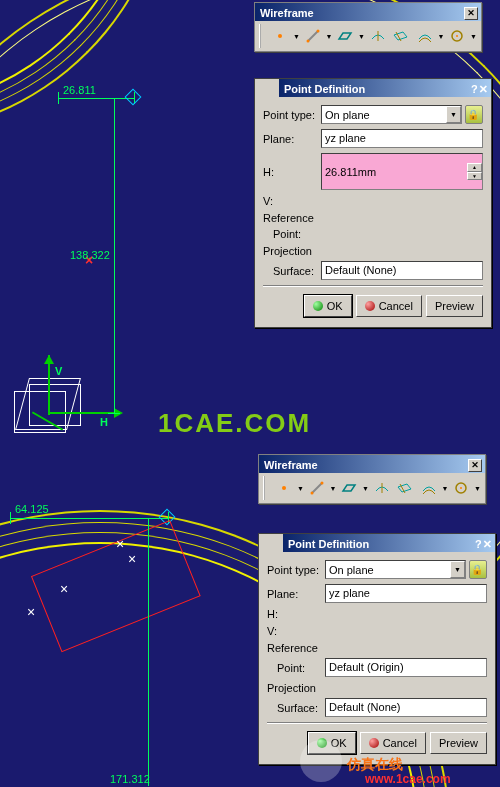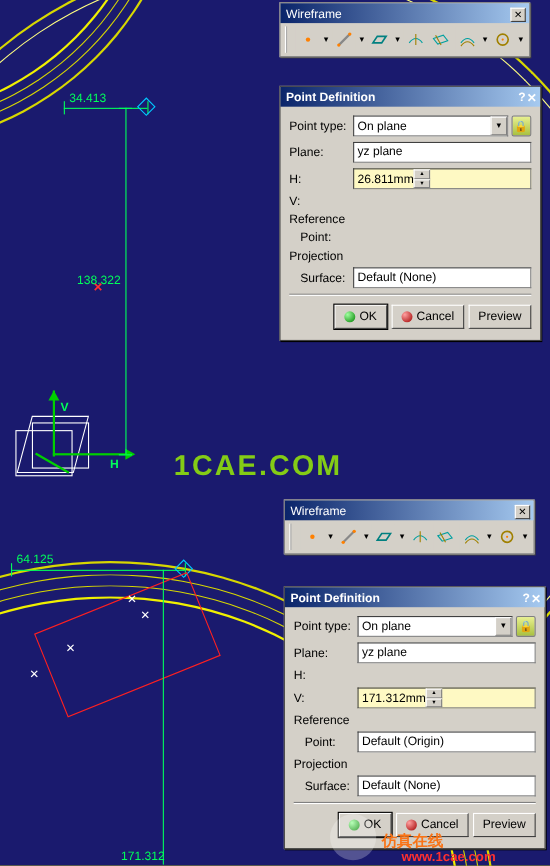--- a/index.html
+++ b/index.html
@@ -34,21 +34,21 @@
     position: absolute;
     width: 228px;
     background: #d4d0c8;
     border: 1px solid #808080;
     box-shadow: 1px 1px 0 #404040;
   }
   .titlebar {
     height: 18px;
     background: linear-gradient(to right, #0a246a, #a6caf0);
     color: #fff;
-    font-weight: normal;
+    font-weight: bold;
     font-size: 11px;
     padding: 2px 3px 0 5px;
     display: flex;
     justify-content: space-between;
     align-items: center;
   }
   .titlebar .winbtn {
     width: 14px; height: 13px;
     background: #d4d0c8;
     border: 1px solid #fff;
@@ -73,21 +73,21 @@
     width: 238px;
     background: #d4d0c8;
     border: 1px solid #404040;
     box-shadow: 1px 1px 0 #000;
   }
   .dlg-title {
     height: 18px;
     background: linear-gradient(to right, #0a246a, #a6caf0);
     color: #fff; font-weight: bold; font-size: 11px;
     padding: 2px 3px 0 5px;
-    display: flex; justify-content: space-between; align-items: center;
+    display: flex; justify-content: space-between; align-items: center; margin-left: 24px;
   }
   .dlg-title .wb { display: flex; gap: 1px; }
   .dlg-body { padding: 8px 8px 4px 8px; }
   .row { display: flex; align-items: center; margin-bottom: 5px; }
   .lbl { width: 58px; color: #000; }
   .combo {
     flex: 1; height: 19px;
     background: #fff;
     border: 1px solid #808080;
     border-top-color: #404040; border-left-color: #404040;
@@ -96,25 +96,25 @@
   }
   .combo .dd {
     width: 15px; height: 17px;
     background: #d4d0c8;
     border: 1px solid #fff;
     border-right-color: #808080; border-bottom-color: #808080;
     display: flex; align-items: center; justify-content: center;
     font-size: 7px;
   }
   .spin {
-    flex: 1; height: 19px;
-    background: #fef9c3;
+    flex: 1; height: 37px;
+    background: #f9a8d4;
     border: 1px solid #808080;
     border-top-color: #404040; border-left-color: #404040;
-    display: flex; align-items: center; 
+    display: flex; align-items: center; justify-content: space-between;
     padding: 0 0 0 3px; font-size: 11px;
   }
   .spin .st {
     width: 15px; height: 17px;
     display: flex; flex-direction: column;
   }
   .spin .st div {
     flex: 1;
     background: #d4d0c8;
     border: 1px solid #fff;
@@ -183,21 +183,21 @@
   </div>
   <div class="dim-txt" style="left:55px; top:365px; font-weight:bold;">V</div>
   <div class="dim-txt" style="left:100px; top:416px; font-weight:bold;">H</div>
 
   <div style="position:absolute; left:85px; top:252px; color:#ff3030; font-size:14px; font-weight:bold;">×</div>
 
   <div>
     <div class="vp-line" style="left:58px; top:98px; width:76px; height:1px; background:#00ff5a;"></div>
     <div class="vp-line" style="left:58px; top:92px; width:1px; height:12px; background:#00ff5a;"></div>
     <div class="vp-line" style="left:134px; top:92px; width:1px; height:12px; background:#00ff5a;"></div>
-    <div class="dim-txt" style="left:63px; top:84px;">34.413</div>
+    <div class="dim-txt" style="left:63px; top:84px;">26.811</div>
     <div style="position:absolute; left:127px; top:91px; width:12px; height:12px; border:1px solid #00c8ff; transform:rotate(45deg);"></div>
   </div>
 
   <div>
     <div class="vp-line" style="left:114px; top:98px; width:1px; height:315px; background:#00ff5a;"></div>
     <div class="vp-line" style="left:108px; top:98px; width:12px; height:1px; background:#00ff5a;"></div>
     <div class="vp-line" style="left:108px; top:413px; width:12px; height:1px; background:#00ff5a;"></div>
     <div class="dim-txt" style="left:70px; top:220px;margin-top:29px;">138.322</div>
   </div>
 </div>
@@ -422,27 +422,20 @@
     </div>
     <div class="row">
       <div class="lbl">Plane:</div>
       <div class="fld"><span>yz plane</span></div>
     </div>
     <div class="row">
       <div class="lbl">H:</div>
     </div>
     <div class="row">
       <div class="lbl">V:</div>
-      <div class="spin">
-        <span>171.312mm</span>
-        <span class="st">
-            <div>▲</div>
-            <div>▼</div>
-          </span>
-      </div>
     </div>
     <div class="sect">Reference</div>
     <div class="sub">
       <div class="lbl">Point:</div>
       <div class="fld"><span>Default (Origin)</span></div>
     </div>
     <div class="sect">Projection</div>
     <div class="sub">
       <div class="lbl">Surface:</div>
       <div class="fld"><span>Default (None)</span></div>

